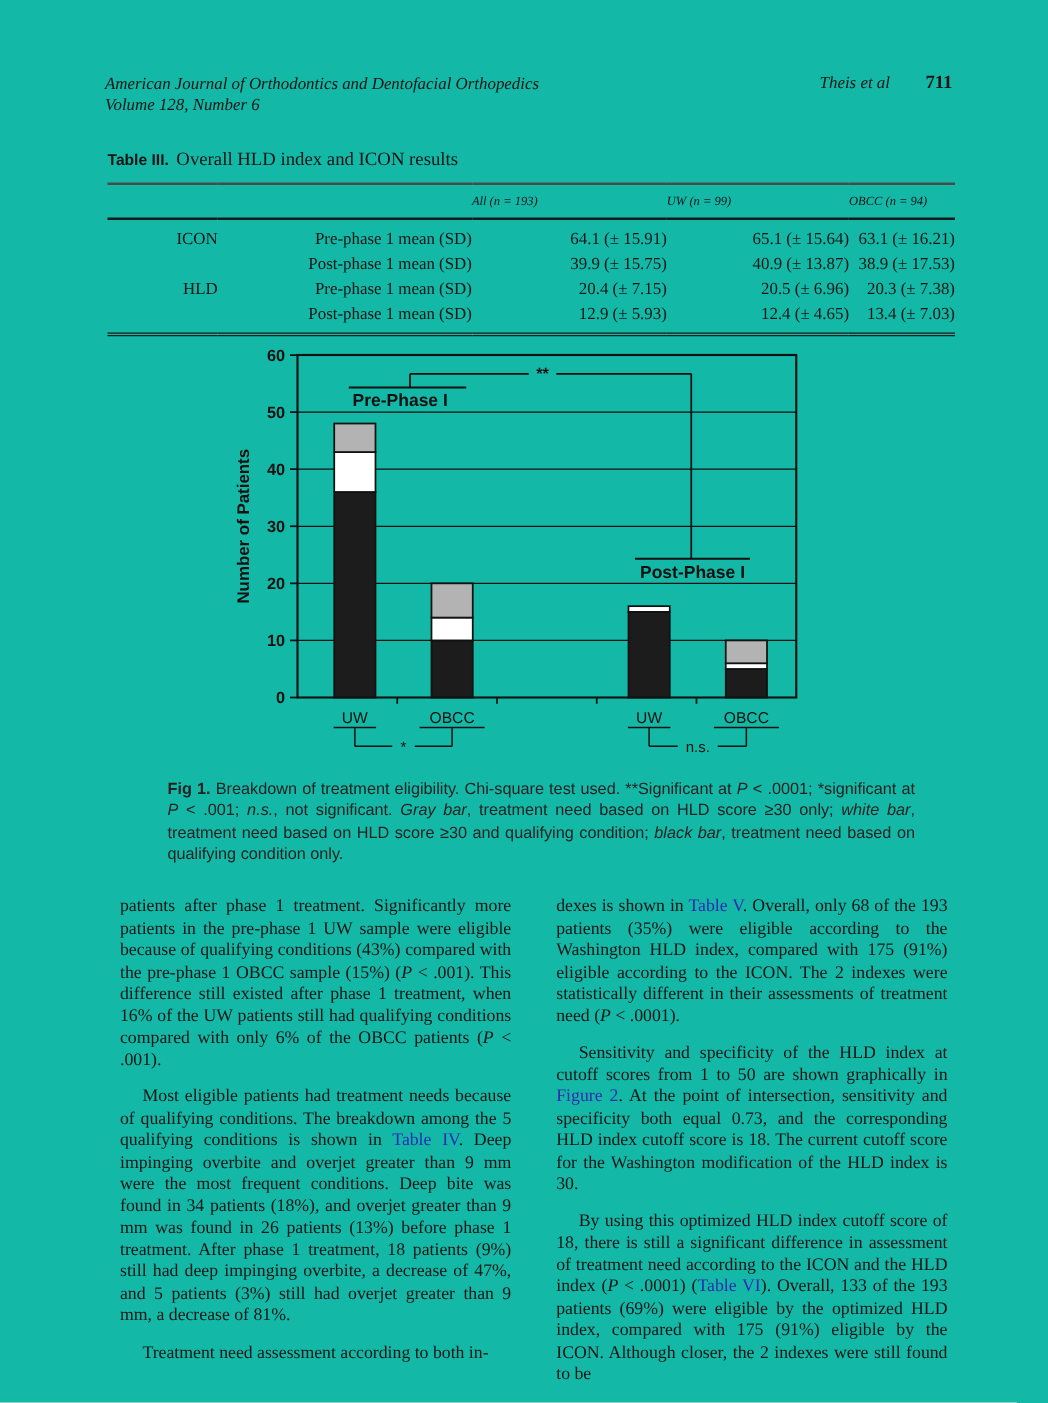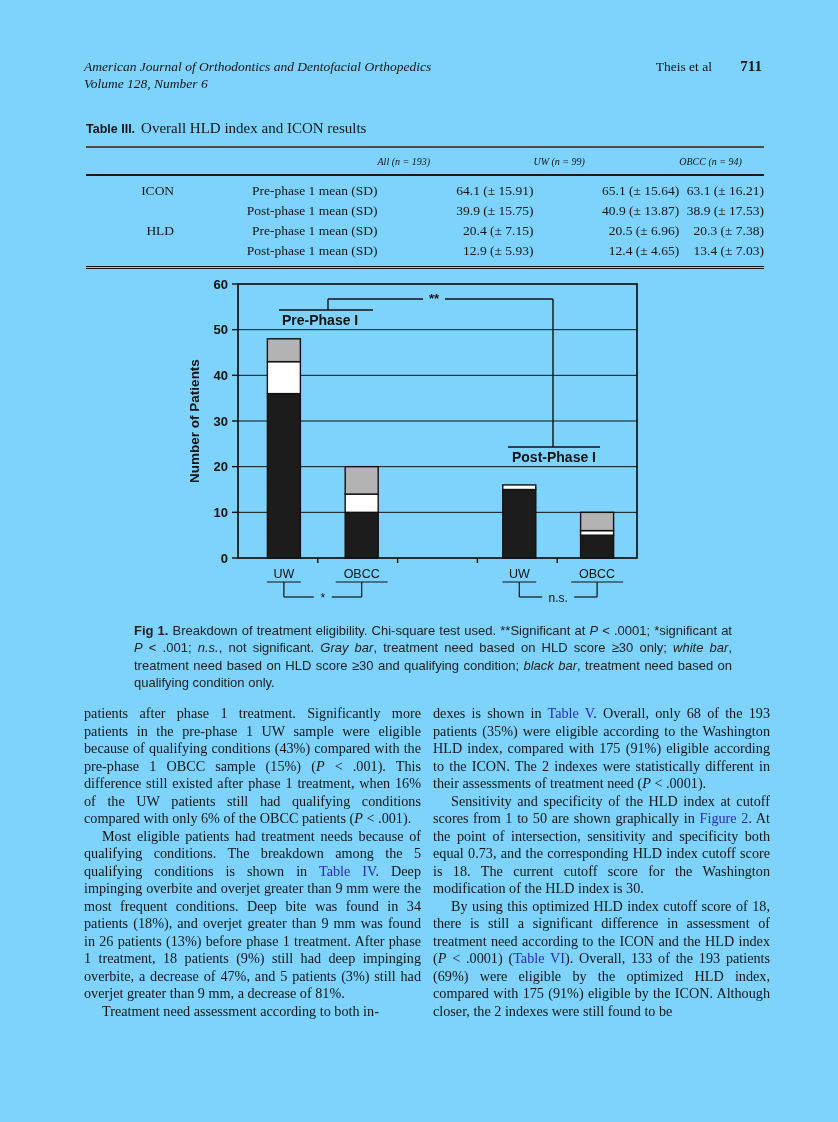--- a/index.html
+++ b/index.html
@@ -1,24 +1,24 @@
 <!DOCTYPE html>
 <html><head>
 <meta charset="utf-8">
 <style>
   html,body{margin:0;padding:0;background:#e8e8e8;}
   .page{
-    position:relative; width:838px; height:1122px; background:#7dd3fc;
+    position:relative; width:838px; height:1122px; background:#14b8a6;
     font-family:"Liberation Serif", serif; color:#151515; margin:0 auto; overflow:hidden;
   }
   
   .runhead{position:absolute; top:58px; left:84px; width:678px; display:flex; justify-content:space-between; align-items:flex-start;}
   .rh-left{font-style:italic; font-size:13.5px; line-height:17px;}
   .rh-right{font-size:13.5px; white-space:nowrap;}
-  .rh-right .auth{text-align:right;}
+  .rh-right .auth{font-style:italic;text-align:right;}
   .rh-right .pno{font-weight:bold; font-style:normal; font-size:15px; margin-left:25px;}
   
   .tablewrap{position:absolute; top:120px; left:86px; width:678px;}
   .tcapline{font-size:15px; margin-bottom:9px;}
   .tlabel{font-family:"Liberation Sans", sans-serif; font-weight:bold; font-size:12.5px; margin-right:6px;}
   table.jtable{width:100%; border-collapse:collapse; border-top:2px solid #4a4a4a; border-bottom:3px double #1a1a1a;}
   table.jtable th{font-style:italic; font-weight:normal; text-align:left; font-size:10px; padding:8px 0 7px 0; border-bottom:2.4px solid #1a1a1a; white-space:nowrap;}
   table.jtable td{font-size:13.5px; padding:2px 0; white-space:nowrap;text-align:right;}
   table.jtable tr:first-child td{padding-top:7px;}
   table.jtable tr:last-child td{padding-bottom:7px;}
@@ -31,21 +31,21 @@
   .figsvg{position:absolute; left:185px; top:266px;}
   .figcaption{
     position:absolute; left:134px; top:622px; width:598px;
     font-family:"Liberation Sans", sans-serif; font-size:13px; line-height:17.3px;
     text-align:justify; color:#222;
   }
   
   .col{position:absolute; top:705px; width:337px; font-size:14.2px; line-height:17.5px; text-align:justify;}
   .col-left{left:84px;}
   .col-right{left:433px;}
-  .para{margin:0; padding:0;}
+  .para{margin:12px; padding:0;}
   .para.ind{text-indent:18px;}
   .i{font-style:italic;}
   .b{font-weight:bold;}
   .link{color:#2b2bb4; cursor:pointer;}
 </style>
 </head>
 <body>
 
 <div class="page">
 

